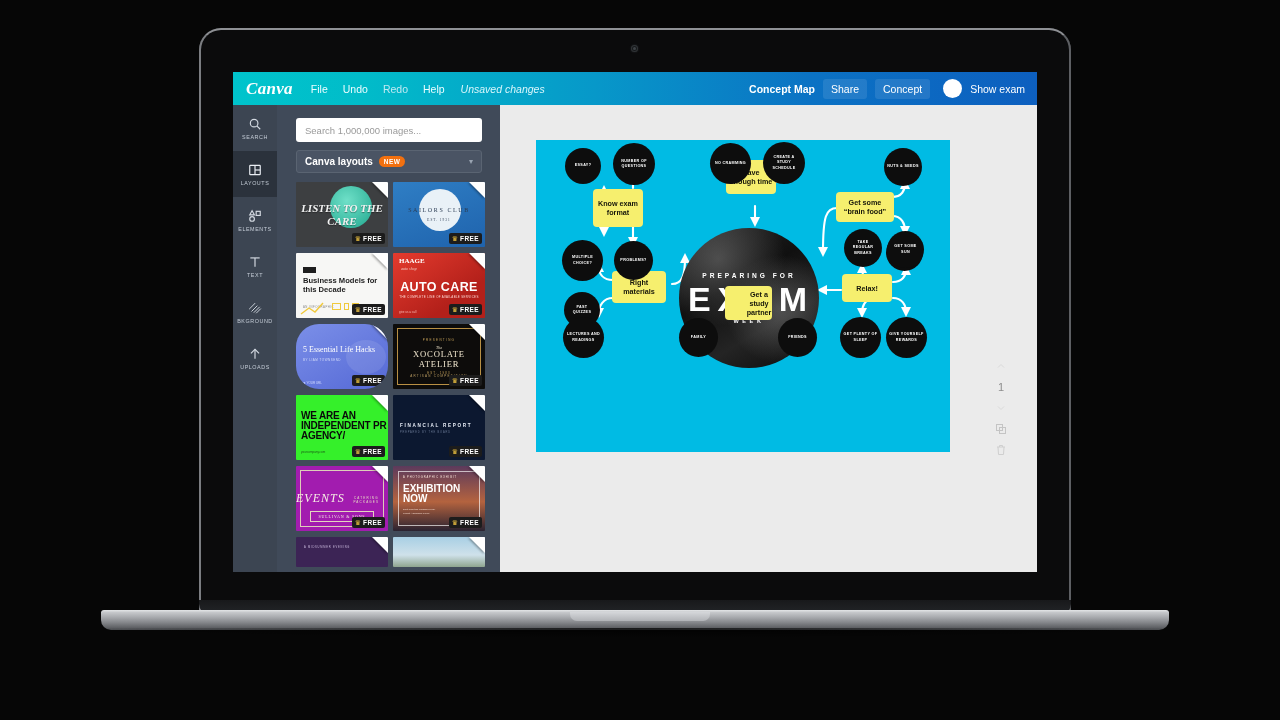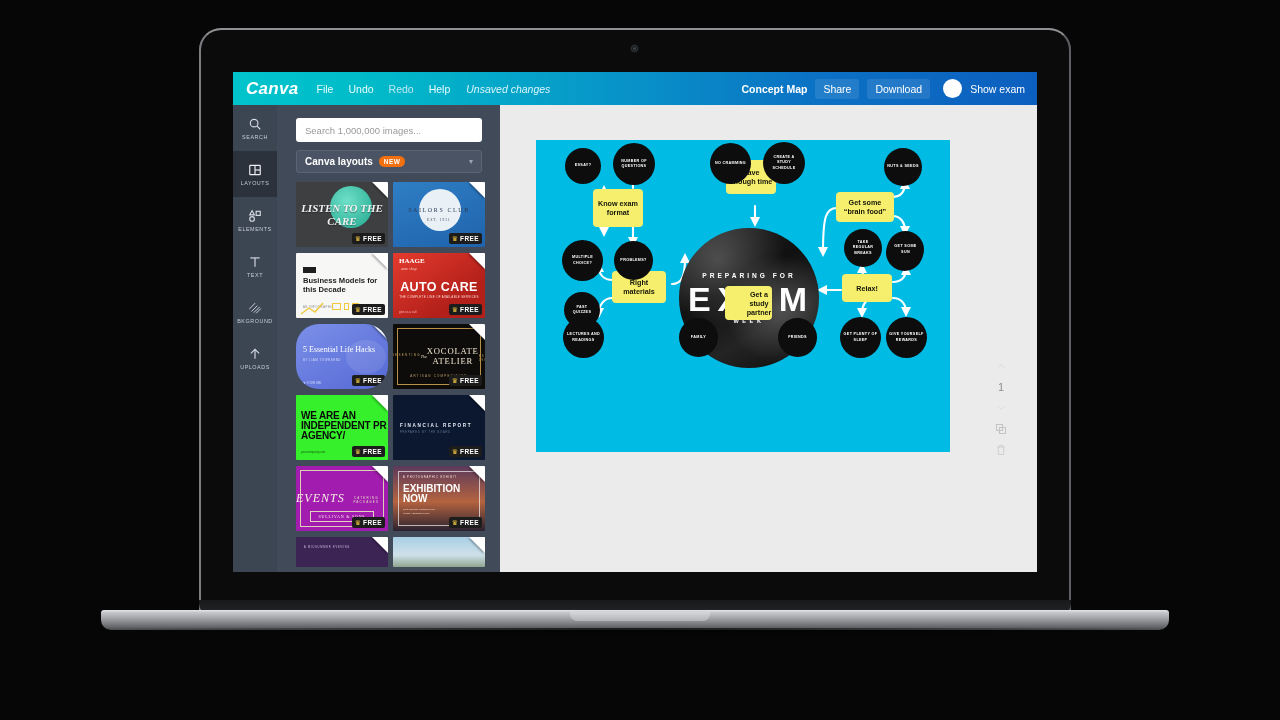--- a/index.html
+++ b/index.html
@@ -65,21 +65,21 @@
     background: radial-gradient(ellipse at 50% 0%, rgba(0,0,0,0.75), rgba(0,0,0,0) 72%);
   }
 
   
   .topbar {
     position: absolute; left: 0; top: 0; width: 804px; height: 33px;
     background: linear-gradient(90deg,#00c4cc 0%, #01bcc9 16%, #0798c9 45%, #0b72c4 72%, #0d5fbf 100%);
     display: flex; align-items: center;
   }
   .canva-logo {
-    font-family: Liberation Sans, sans-serif; font-style: italic; font-weight: 700;
+    font-family: Liberation Serif, serif; font-style: italic; font-weight: 700;
     color: #fff; font-size: 17px; margin-left: 13px; letter-spacing: .3px;
   }
   .menu-items { display: flex; align-items: center; gap: 15px; margin-left: 18px; }
   .menu-item { color: #eafdff; font-size: 10.5px; }
   .menu-item.dim { color: #bfe9f2; }
   .unsaved { color: #d8f6fb; font-size: 10.5px; font-style: italic; margin-left: 16px; }
   .topbar-right { margin-left: auto; display: flex; align-items: center; gap: 8px; margin-right: 12px; }
   .doc-title { color: #fff; font-size: 10.5px; font-weight: 700; }
   .tb-btn {
     color: #fff; font-size: 10.5px; padding: 4px 8px; border-radius: 3px;
@@ -214,21 +214,21 @@
       <div class="menu-items">
         <span class="menu-item">File</span>
         <span class="menu-item">Undo</span>
         <span class="menu-item dim">Redo</span>
         <span class="menu-item">Help</span>
       </div>
       <span class="unsaved">Unsaved changes</span>
       <div class="topbar-right">
         <span class="doc-title">Concept Map</span>
         <span class="tb-btn">Share</span>
-        <span class="tb-btn">Download</span>
+        <span class="tb-btn">Concept</span>
         <span class="avatar"></span>
         <span class="show-team">Show exam</span>
       </div>
     </div>
 
     <div class="rail">
       <div class="rail-item">
         <svg class="rail-ico" viewBox="0 0 24 24" fill="none" stroke="#d4dae2" stroke-width="2">
           <circle cx="10.5" cy="10.5" r="6.5"></circle>
             <line x1="15.5" y1="15.5" x2="21" y2="21"></line>
@@ -350,21 +350,21 @@
           <div style="position:absolute;left:7px;top:22px;color:#fff;font-family:'Liberation Serif',serif;font-size:8px;text-align:left;line-height:1.1;">5 Essential Life Hacks</div>
           <div style="position:absolute;left:7px;top:34px;color:#d5dcfb;font-size:3px;letter-spacing:.5px;">BY LIAM TOWNSEND</div>
           <div style="position:absolute;left:7px;bottom:4px;color:#cfd8ff;font-size:3px;">◉ YOUR URL</div>
           <div class="corner"></div>
           <div class="free-badge">
             <span class="crown">♛</span>
             <span class="free-text">FREE</span>
           </div>
         </div>
 
-        <div class="thumb" style="background:#0d0c0b;flex-direction:row;">
+        <div class="thumb" style="background:#0d0c0b;flex-direction:column;">
           <div style="position:absolute;inset:4px;border:1px solid #b99044;"></div>
           <div style="position:relative;color:#c9a45a;font-size:3px;letter-spacing:1.3px;margin-bottom:3px;">PRESENTING</div>
           <div style="position:relative;color:#e7dcc3;font-family:'Liberation Serif',serif;font-style:italic;font-size:4px;">The</div>
           <div style="position:relative;color:#f1e7cf;font-family:'Liberation Serif',serif;font-size:8.6px;letter-spacing:.8px;line-height:1.1;text-align:center;">XOCOLATE ATELIER</div>
           <div style="position:relative;color:#c9a45a;font-size:2.8px;letter-spacing:1.2px;margin-top:2px;">EST. 1983</div>
           <div style="position:absolute;bottom:11px;color:#bfa064;font-size:3px;letter-spacing:1.2px;">ARTISAN COMPETITION</div>
           <div class="corner"></div>
           <div class="free-badge">
             <span class="crown">♛</span>
             <span class="free-text">FREE</span>

